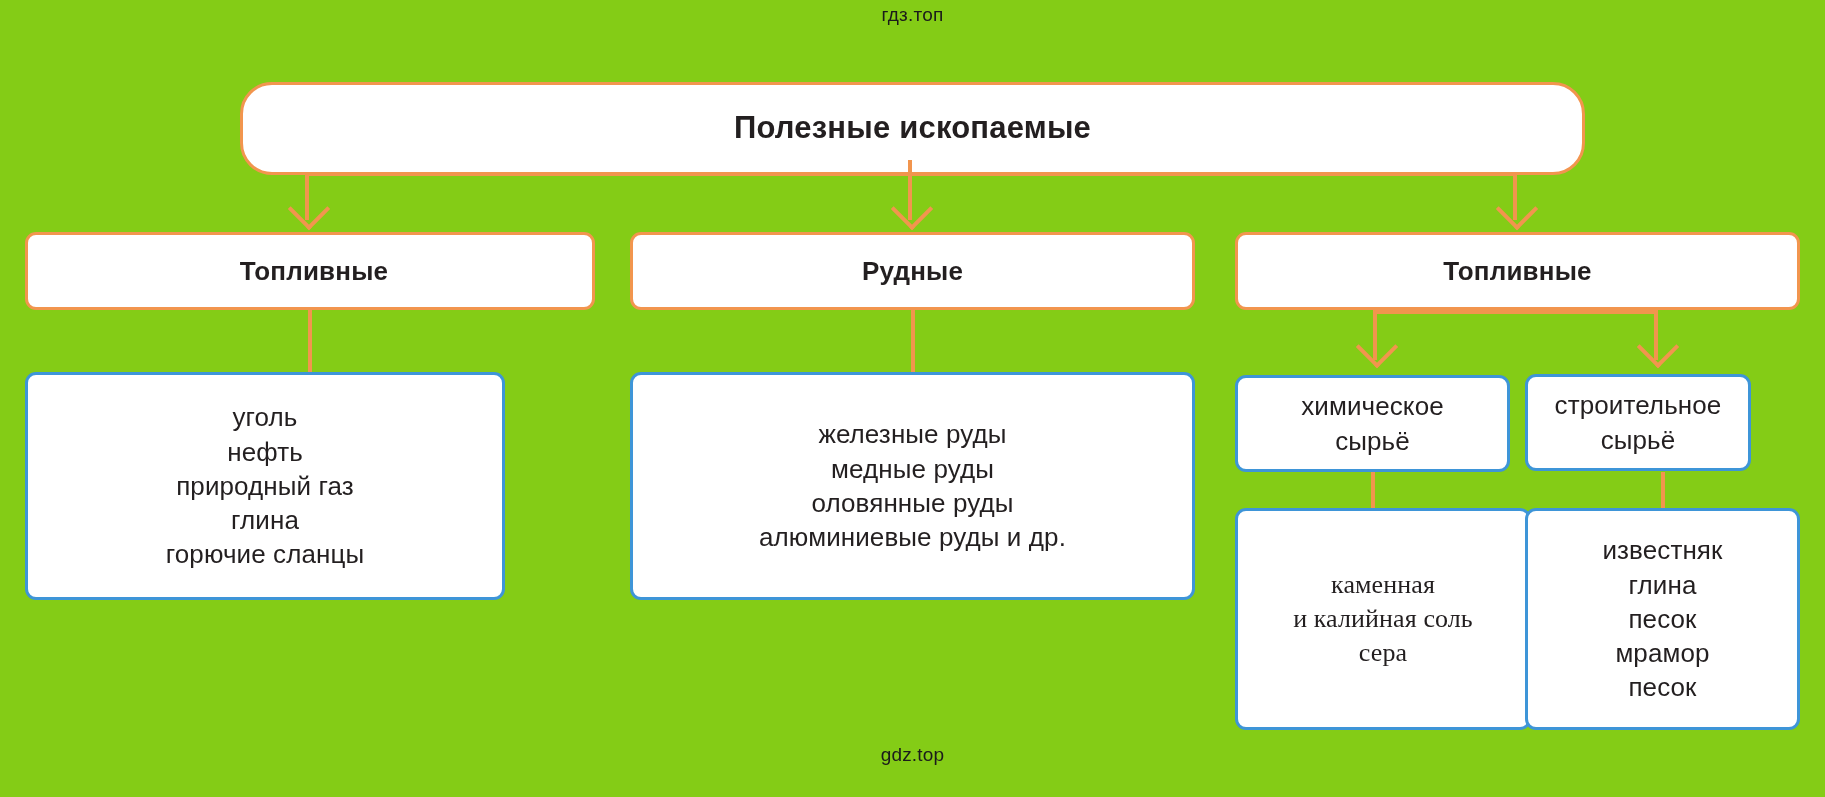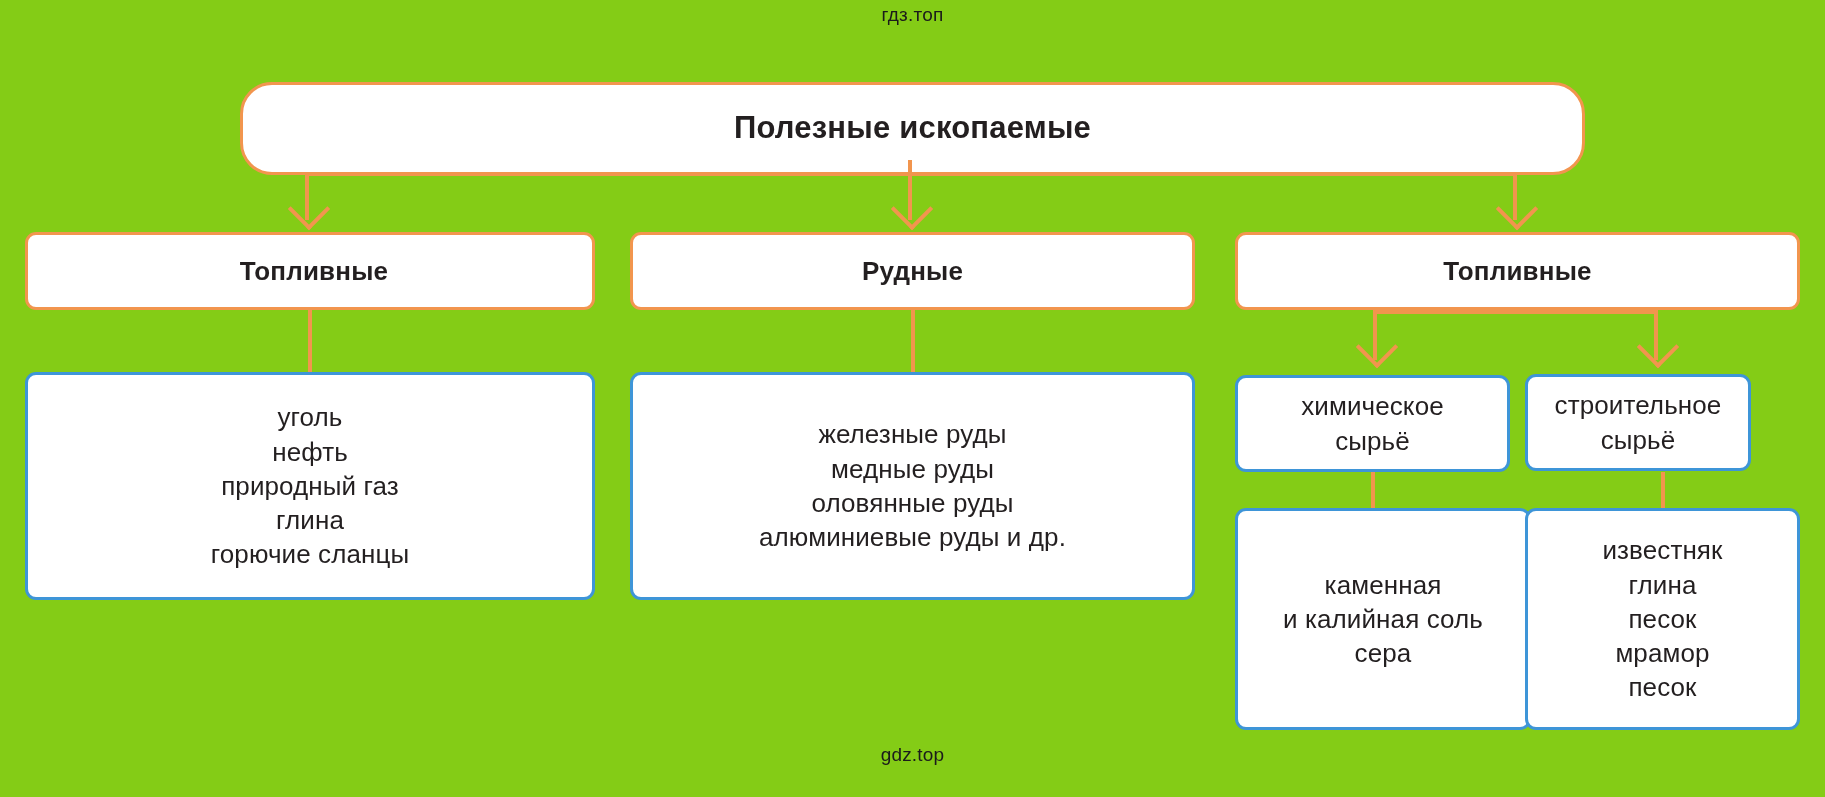--- a/index.html
+++ b/index.html
@@ -121,21 +121,21 @@
   <div class="conn v" style="left:308px; top:310px; height:62px;"></div>
   <div class="conn v" style="left:911px; top:310px; height:62px;"></div>
 
   <div class="conn h" style="left:1373px; top:310px; width:283px;"></div>
   <div class="conn v" style="left:1373px; top:310px; height:50px;"></div>
   <div class="arrow-chevron" style="left:1362px; top:332px;"></div>
 
   <div class="conn v" style="left:1654px; top:310px; height:50px;"></div>
   <div class="arrow-chevron" style="left:1643px; top:332px;"></div>
 
-  <div class="node blue" style="left:25px; top:372px; width:570px; height:228px;">
+  <div class="node blue" style="left:25px; top:372px; width:480px; height:228px;">
     <span class="txt leaf-text">
       <span class="line">уголь</span>
       <span class="line">нефть</span>
       <span class="line">природный газ</span>
       <span class="line">глина</span>
       <span class="line">горючие сланцы</span>
     </span>
   </div>
 
   <div class="node blue" style="left:630px; top:372px; width:565px; height:228px;">
@@ -149,21 +149,21 @@
 
   <div class="node blue" style="left:1235px; top:375px; width:275px; height:97px;">
     <span class="txt leaf-text">
       <span class="line">химическое</span>
       <span class="line">сырьё</span>
     </span>
   </div>
 
   <div class="conn v" style="left:1371px; top:472px; height:36px;"></div>
 
-  <div class="node blue" style="left:1235px; top:508px; width:296px; height:222px;">
+  <div class="node blue" style="left:1235px; top:508px; width:296px; height:222px;font-family:Liberation Serif, serif;">
     <span class="txt leaf-text">
       <span class="line">каменная</span>
       <span class="line">и калийная соль</span>
       <span class="line">сера</span>
     </span>
   </div>
 
   <div class="node blue" style="left:1525px; top:374px; width:226px; height:97px;">
     <span class="txt leaf-text">
       <span class="line">строительное</span>

